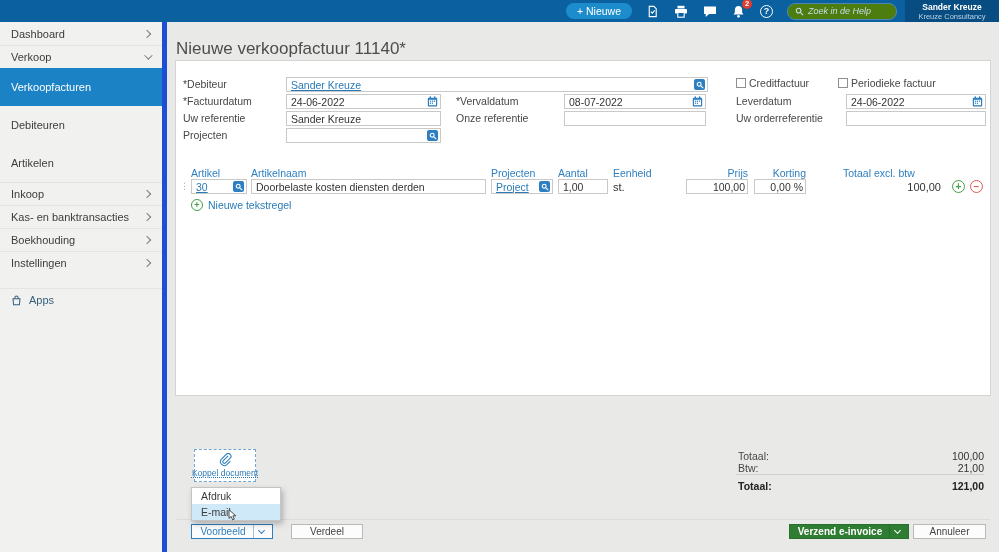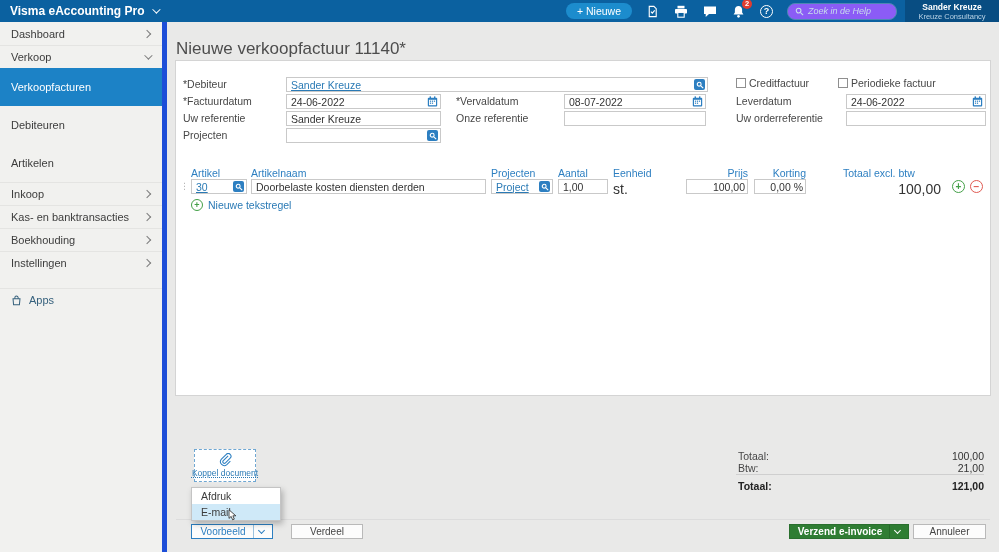--- a/index.html
+++ b/index.html
@@ -16,21 +16,21 @@
   .chev.right{transform:rotate(-45deg)}
   .new-btn{margin-left:auto;background:#1c8ccd;color:#fff;height:16px;border-radius:9px;
            display:flex;align-items:center;padding:0 11px;font-size:10.5px;cursor:pointer;white-space:nowrap}
   .top-icons{display:flex;align-items:center;gap:15px;margin:0 14px}
   .tico{position:relative;display:flex;align-items:center;justify-content:center;cursor:pointer}
   .badge{position:absolute;top:-6px;right:-7px;background:#e03c31;color:#fff;font-size:7.5px;
          min-width:10px;height:10px;border-radius:5px;display:flex;align-items:center;
          justify-content:center;font-weight:bold}
   .help-q{width:13px;height:13px;border:1.3px solid #fff;border-radius:50%;color:#fff;font-size:9px;
           font-weight:bold;display:flex;align-items:center;justify-content:center;box-sizing:border-box}
-  .search{width:94px;height:15px;background:#8b5cf6;border:1px solid #4d87b4;border-radius:8px;
+  .search{width:94px;height:15px;background:#4d7c0f;border:1px solid #4d87b4;border-radius:8px;
           display:flex;align-items:center;gap:4px;padding:0 7px;color:#c9ddec;font-size:9px;
           font-style:italic;cursor:text}
   .userbox{height:22px;background:#084d82;padding:0 9px;margin-left:8px;display:flex;
            flex-direction:column;justify-content:center;align-items:center;min-width:76px;cursor:pointer}
   .userbox .un{color:#fff;font-size:8.5px;font-weight:bold;line-height:10px;white-space:nowrap}
   .userbox .uc{color:#b9d3e6;font-size:7.5px;line-height:9px;white-space:nowrap}
   
   .sidebar{position:absolute;top:22px;left:0;bottom:0;width:167px;background:#f1f1ef;
            border-right:5px solid #1d4ed8;font-size:11px;color:#3c3c3c;box-sizing:border-box}
   .side-item{height:23px;display:flex;align-items:center;justify-content:space-between;
@@ -52,21 +52,21 @@
   .field .txt{flex:1;white-space:nowrap;overflow:hidden;line-height:12px}
   .txt.right{text-align:right}
   .link{color:#2a7ab5;text-decoration:underline;cursor:pointer}
   .lk{width:11px;height:11px;border-radius:2px;background:#2d7fc1;flex:0 0 auto;display:flex;
       align-items:center;justify-content:center;margin-left:3px;cursor:pointer}
   .cal{flex:0 0 auto;margin-left:3px;cursor:pointer;display:flex}
   .cbrow{position:absolute;display:flex;align-items:center;gap:3px;cursor:pointer}
   .cb{width:10px;height:10px;border:1px solid #8f8f8f;background:#fff;box-sizing:border-box}
   .cbl{font-size:10.5px;color:#474747}
   .th{position:absolute;font-size:10.5px;color:#2d7fc1;white-space:nowrap}
-  .plain{position:absolute;font-size:14px;color:#333;white-space:nowrap}
+  .plain{position:absolute;font-size:11px;color:#333;white-space:nowrap}
   .drag{position:absolute;color:#b5b5b5;font-size:9px;letter-spacing:-2px;cursor:grab}
   .pm{position:absolute;width:13px;height:13px;border-radius:50%;box-sizing:border-box;display:flex;
       align-items:center;justify-content:center;font-size:10px;font-weight:bold;cursor:pointer;line-height:1}
   .pm.plus{border:1.5px solid #43a047;color:#43a047}
   .pm.minus{border:1.5px solid #e05a52;color:#e05a52}
   .newline{position:absolute;left:15px;top:138px;display:flex;align-items:center;gap:5px;cursor:pointer}
   .plus-sm{width:12px;height:12px;border:1.3px solid #43a047;border-radius:50%;color:#43a047;
            font-size:9px;font-weight:bold;display:flex;align-items:center;justify-content:center;box-sizing:border-box}
   .newline .t{font-size:10.5px;color:#2a7ab5}
   .koppel{position:absolute;left:18px;top:388px;width:62px;height:33px;border:1px dashed #6fa7d2;
@@ -95,24 +95,20 @@
   .btn.voorbeeld .split{border-left-color:#9cc3e0}
   .btn.verdeel{left:115px;width:72px}
   .btn.verzend{left:613px;width:120px;background:#2f7d33;border-color:#2a6f2e;color:#fff;font-weight:bold}
   .btn.verzend .split{border-left-color:#256a29}
   .btn.annuleer{left:737px;width:73px}
 </style>
 </head>
 <body>
 
 <header class="topbar">
-  <div class="brand">
-    <span>Visma eAccounting Pro</span>
-    <span class="chev down"></span>
-  </div>
   <div class="new-btn">+ Nieuwe</div>
   <div class="top-icons">
     <div class="tico">
       <svg width="13" height="13" viewBox="0 0 14 14">
           <path d="M3.5 1.5h5l2.5 2.5v8.5h-7.5z" fill="none" stroke="#fff" stroke-width="1.2"></path>
           <path d="M5.3 7.2l1.5 1.5 2.6-2.9" stroke="#fff" fill="none" stroke-width="1.2"></path>
         </svg>
     </div>
     <div class="tico">
       <svg width="14" height="13" viewBox="0 0 14 13">

